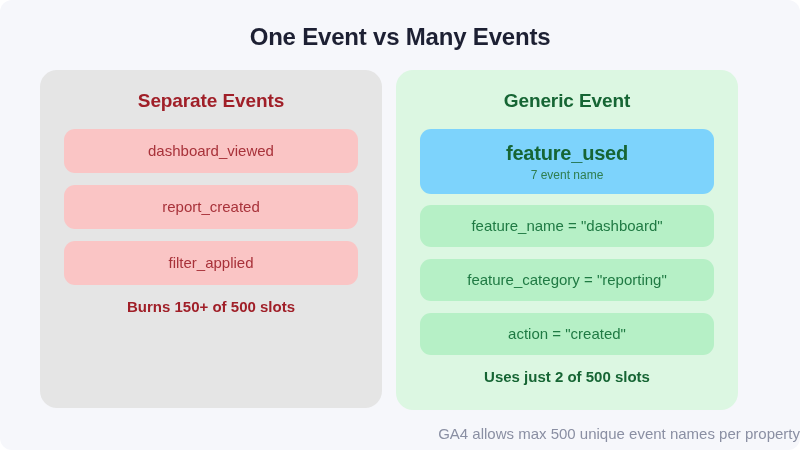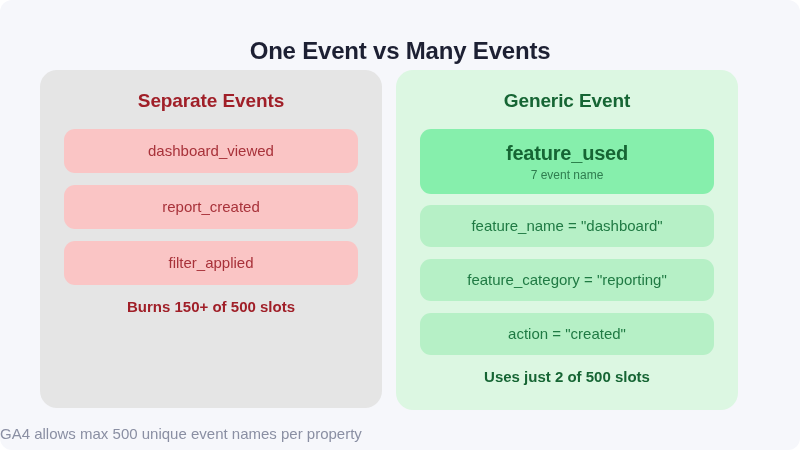--- a/index.html
+++ b/index.html
@@ -19,21 +19,21 @@
     height: 450px;
     box-sizing: border-box;
     background: #f6f7fb;
     border-radius: 12px;
     overflow: hidden;
   }
 
   
   #page-title {
     position: absolute;
-    top: 36px;
+    top: 22px;
     left: 0;
     width: 800px;
     text-align: center;
     font-size: 24px;
     font-weight: bold;
     letter-spacing: -0.2px;
     color: #1d2033;
     line-height: 30px;
   }
 
@@ -95,21 +95,21 @@
   #panel-generic .pill {
     background: #b6f0c6;
     color: #1f7a43;
     height: 42px;
     line-height: 42px;
   }
 
   
   .hero-card {
     box-sizing: border-box;
-    background: #86efac;
+    background: #7dd3fc;
     border-radius: 11px;
     text-align: center;
     padding: 12px 0 11px 0;
     margin-bottom: 11px;
   }
   .hero-title {
     font-size: 20px;
     font-weight: bold;
     color: #166534;
     line-height: 24px;
@@ -132,21 +132,21 @@
   }
   #panel-separate .panel-footer { color: #a01f28; }
   #panel-generic .panel-footer { color: #166534; }
 
   
   #caption {
     position: absolute;
     left: 0;
     top: 424px;
     width: 800px;
-    text-align: left;
+    text-align: right;
     font-size: 15px;
     color: #8a8fa3;
     line-height: 20px;
   }
 </style>
 </head>
 <body>
 
 <div id="canvas">
 

